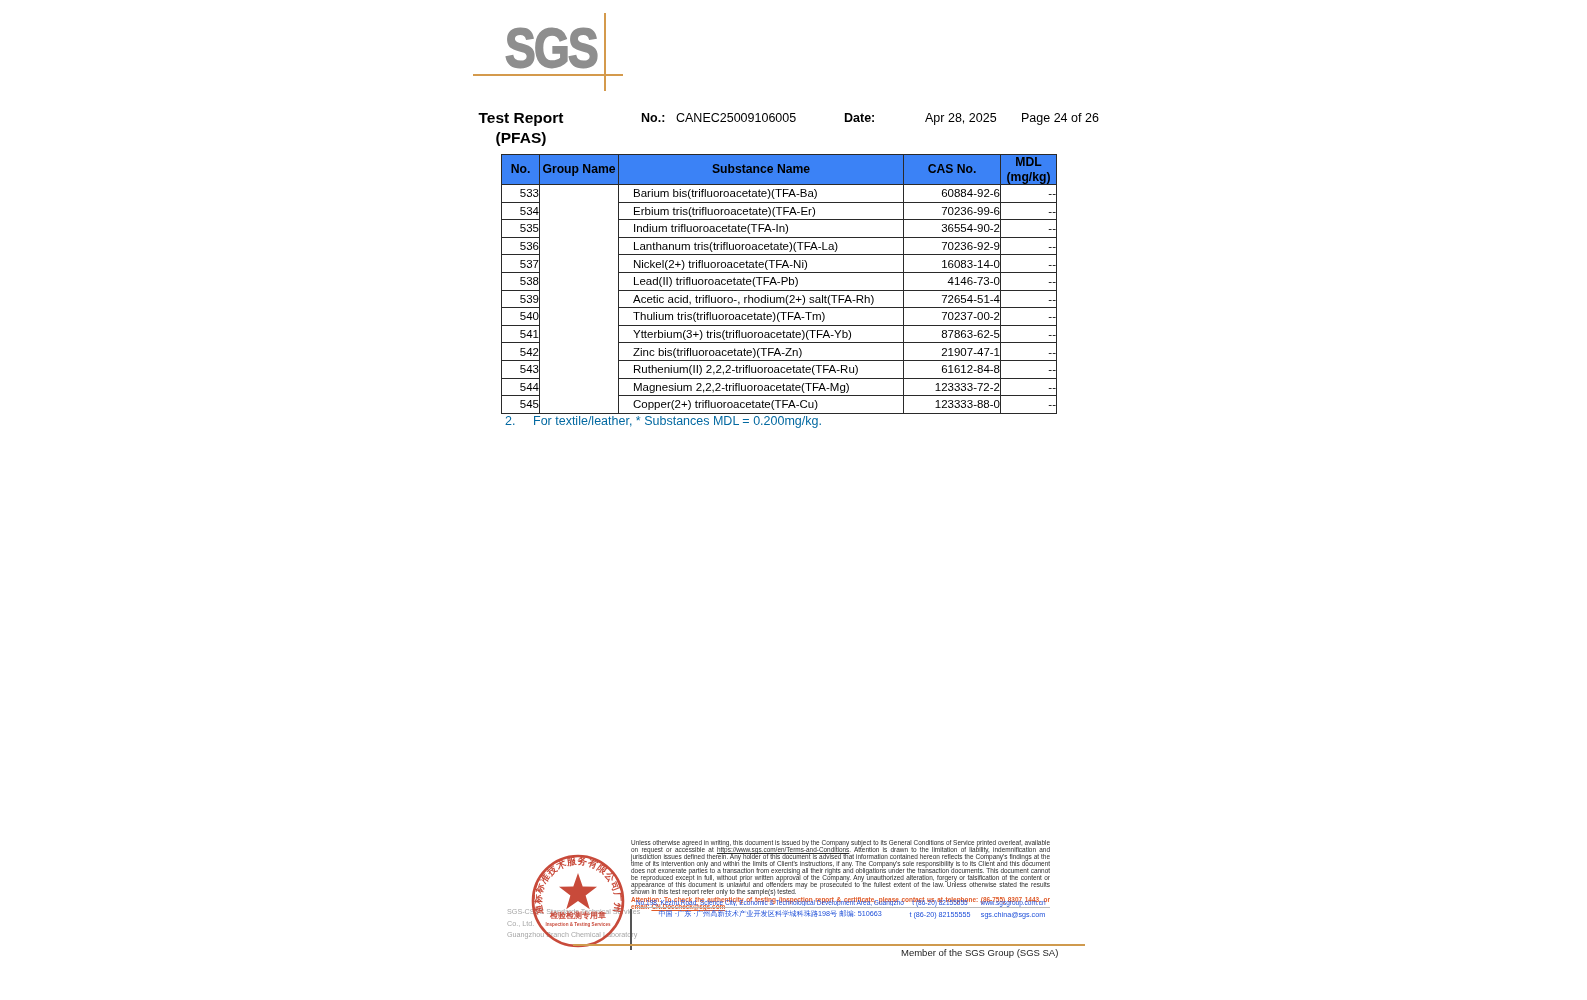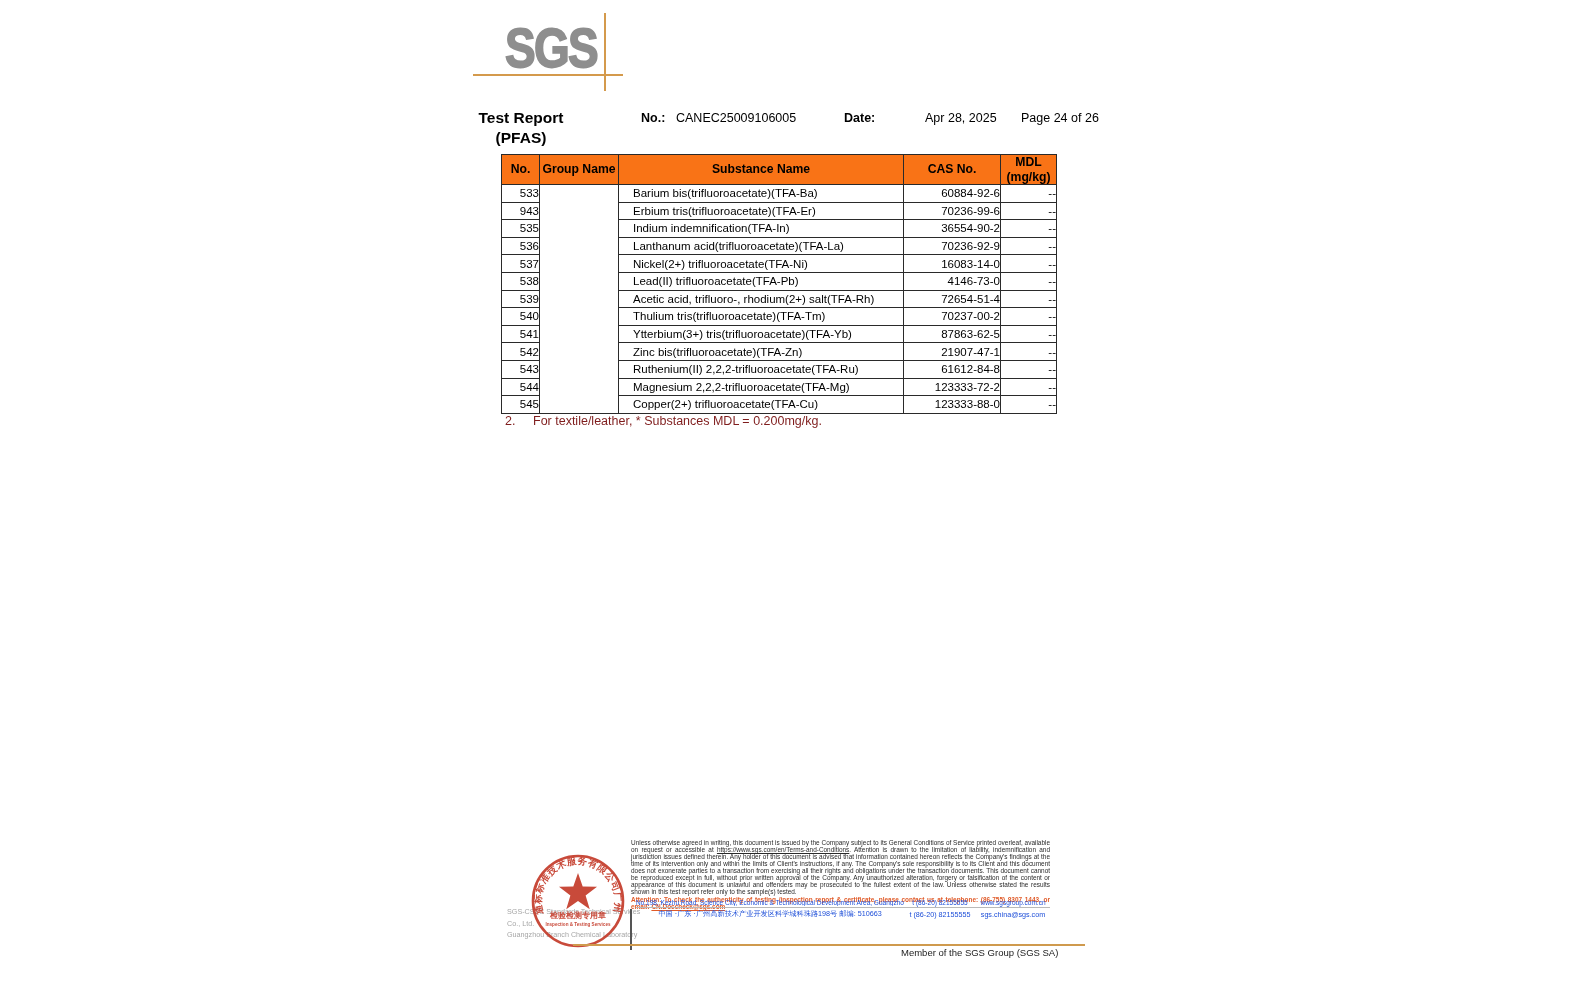--- a/index.html
+++ b/index.html
@@ -24,31 +24,31 @@
   
   .title { left:473px; top:108px; width:96px; text-align:center;
            font-weight:bold; font-size:15.5px; line-height:20px; color:#000; }
   .meta  { top:111px; font-size:12.5px; white-space:nowrap; color:#000;padding-left:8px; }
   .meta.bold { font-weight:bold; }
 
   
   table.subst { left:501px; top:154px; position:absolute; border-collapse:collapse; table-layout:fixed; }
   table.subst th, table.subst td { border:1px solid #2a2a2a; overflow:hidden; }
   table.subst th {
-    background:#f97316; font-size:12.2px; font-weight:bold; height:30px;
+    background:#3b82f6; font-size:12.2px; font-weight:bold; height:30px;
     text-align:center; line-height:1.15; color:#000;
   }
   table.subst td {
     height:17.6px; font-size:11.5px; text-align:right; padding:0;
     vertical-align:middle; white-space:nowrap; color:#000;
   }
   table.subst td.substance { text-align:left; padding-left:14px; }
 
   
-  .footnote { left:505px; top:414px; font-size:12.5px; color:#7f1d1d; white-space:nowrap; }
+  .footnote { left:505px; top:414px; font-size:12.5px; color:#0369a1; white-space:nowrap; }
   .footnote .fn-num { display:inline-block; width:28px; }
 
   
   .company-gray { left:507px; top:906px; width:136px; font-size:7.2px;
                   line-height:11.5px; color:#a6a6a6; }
   .stamp { left:530px; top:853px; width:96px; height:96px; opacity:0.92; }
 
   .legal-block { left:631px; top:839px; width:419px; font-size:6.45px;
                  line-height:7px; text-align:justify; color:#2a2a2a; }
   .legal-link { text-decoration:underline; }
@@ -108,34 +108,34 @@
     </thead>
     <tbody>
       <tr>
         <td>533</td>
         <td rowspan="13"></td>
         <td class="substance">Barium bis(trifluoroacetate)(TFA-Ba)</td>
         <td>60884-92-6</td>
         <td>--</td>
       </tr>
       <tr>
-        <td>943</td>
+        <td>534</td>
         <td class="substance">Erbium tris(trifluoroacetate)(TFA-Er)</td>
         <td>70236-99-6</td>
         <td>--</td>
       </tr>
       <tr>
         <td>535</td>
-        <td class="substance">Indium indemnification(TFA-In)</td>
+        <td class="substance">Indium trifluoroacetate(TFA-In)</td>
         <td>36554-90-2</td>
         <td>--</td>
       </tr>
       <tr>
         <td>536</td>
-        <td class="substance">Lanthanum acid(trifluoroacetate)(TFA-La)</td>
+        <td class="substance">Lanthanum tris(trifluoroacetate)(TFA-La)</td>
         <td>70236-92-9</td>
         <td>--</td>
       </tr>
       <tr>
         <td>537</td>
         <td class="substance">Nickel(2+) trifluoroacetate(TFA-Ni)</td>
         <td>16083-14-0</td>
         <td>--</td>
       </tr>
       <tr>

